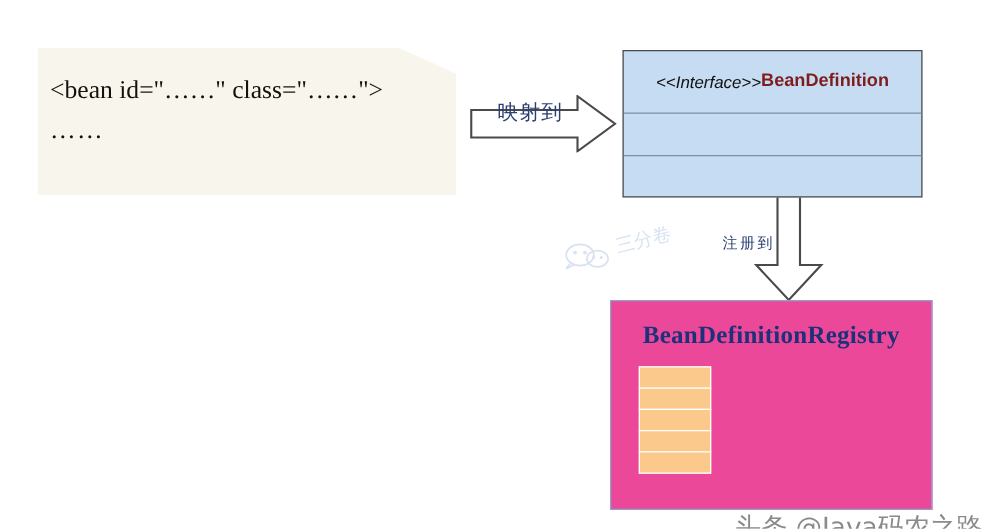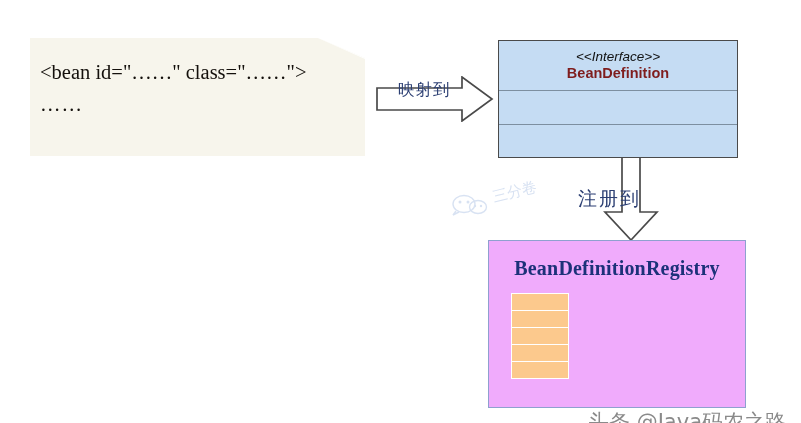--- a/index.html
+++ b/index.html
@@ -78,21 +78,21 @@
     font-size: 16.5px;
     color: #2c3f73;
     font-family: Liberation Serif, serif;
     letter-spacing: 1px;
     white-space: nowrap;
   }
   .lbl-reg {
     position: absolute;
     left: 578px;
     top: 186px;
-    font-size: 19px;
+    font-size: 12px;
     color: #2c3f73;
     font-family: "DejaVu Sans", sans-serif;
     letter-spacing: 2px;
     white-space: nowrap;
     text-align: right;
   }
 
   
   .uml-box {
     position: absolute;
@@ -100,21 +100,21 @@
     top: 40px;
     width: 240px;
     height: 118px;
     background: #c5dcf3;
     border: 1.6px solid #4a4a4a;
   }
   .uml-header {
     height: 50px;
     border-bottom: 1.2px solid #7d8fa0;
     display: flex;
-    flex-direction: column;
+    flex-direction: row;
     align-items: center;
     justify-content: center;
     line-height: 1.18;
   }
   .uml-stereotype {
     font-style: italic;
     font-size: 13.5px;
     color: #111;
     font-family: "Liberation Sans", sans-serif;
   }
@@ -130,21 +130,21 @@
   }
   .uml-compartment.last { border-bottom: none; height: 32px; }
 
   
   .registry-box {
     position: absolute;
     left: 488px;
     top: 240px;
     width: 258px;
     height: 168px;
-    background: #f0abfc;
+    background: #ec4899;
     border: 1.4px solid #8fa0cf;
   }
   .registry-title {
     text-align: center;
     font-family: "Liberation Serif", serif;
     font-weight: bold;
     font-size: 20px;
     color: #1c3179;
     margin-top: 16px;
     letter-spacing: 0.2px;

